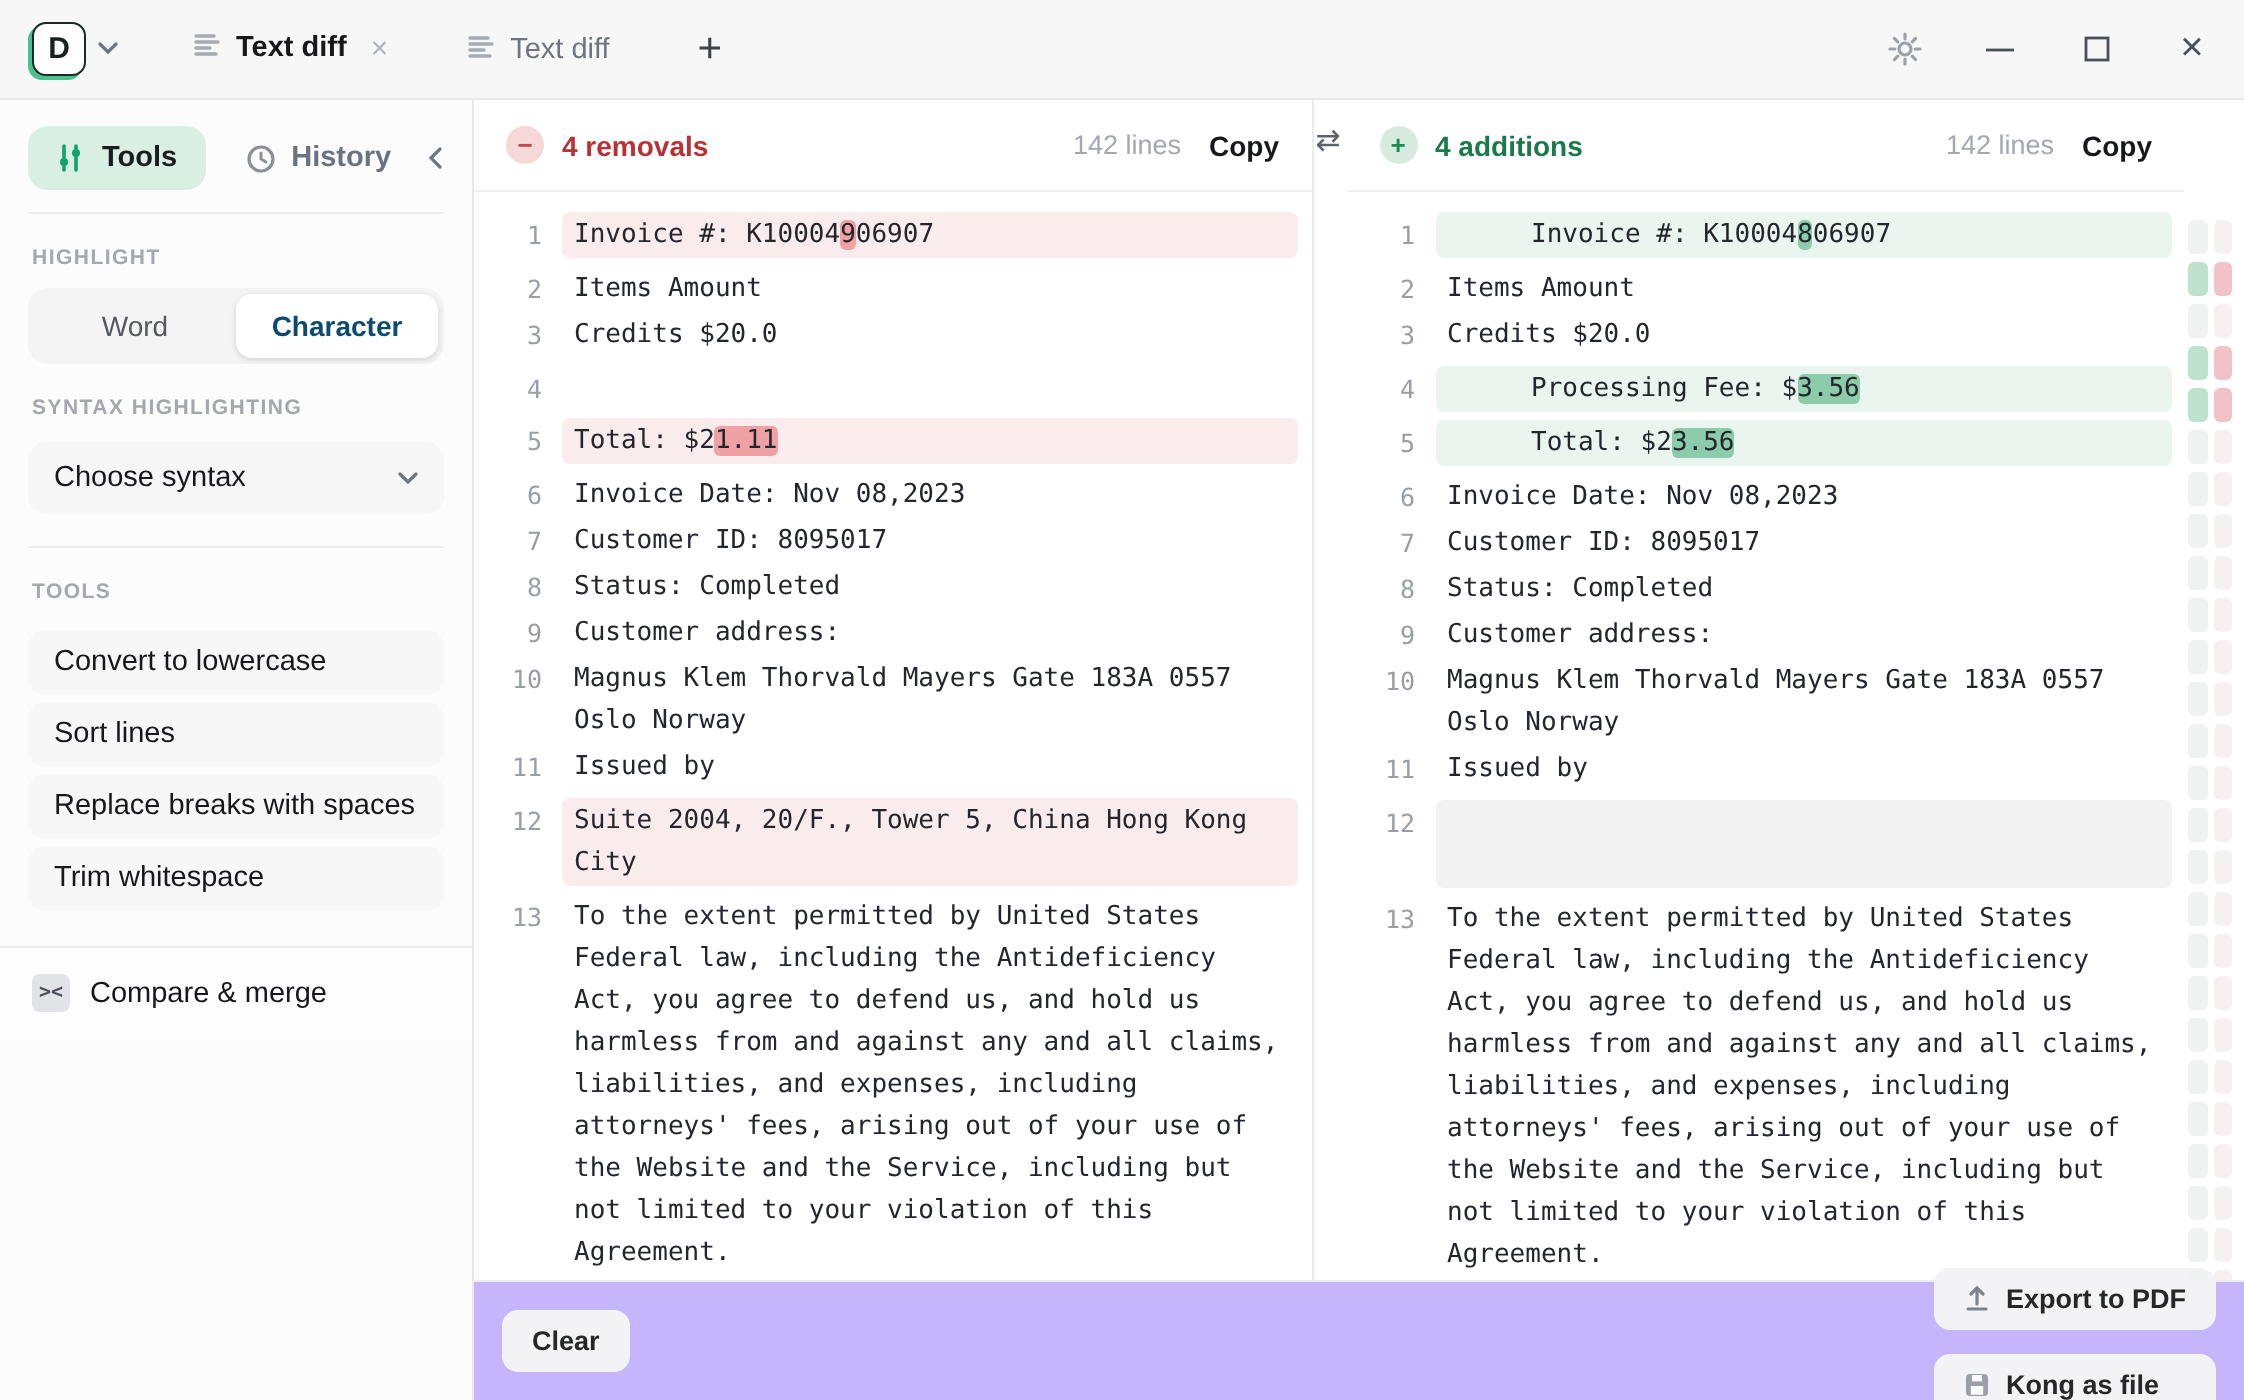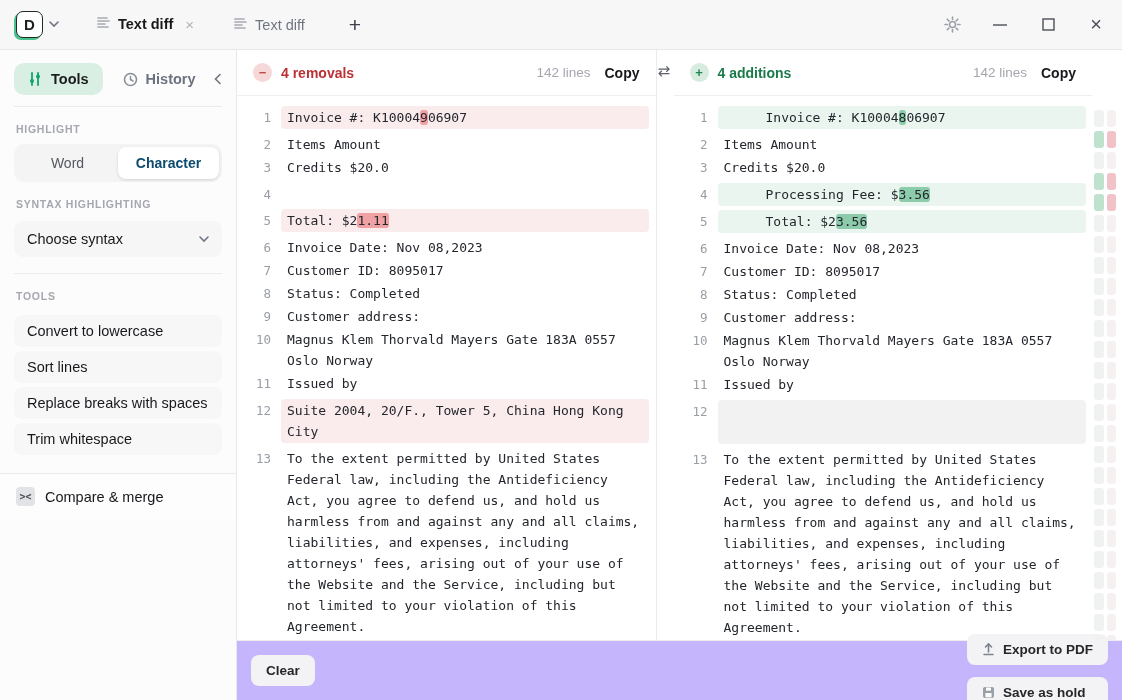--- a/index.html
+++ b/index.html
@@ -534,18 +534,18 @@
           <span>Export to PDF</span>
         </div>
         <div class="f-btn">
           <span>
             <svg width="13" height="13" viewBox="0 0 13 13">
                 <rect x="1" y="1" width="11" height="11" rx="2" fill="#9aa0a8"></rect>
                 <rect x="4" y="1.5" width="5" height="3.2" fill="#fbfbfc"></rect>
                 <rect x="3.4" y="7" width="6.2" height="4.4" fill="#fbfbfc"></rect>
               </svg>
           </span>
-          <span>Save as hold</span>
+          <span>Kong as file</span>
         </div>
       </div>
     </div>
   </div>
 </div>
 
 </body></html>

